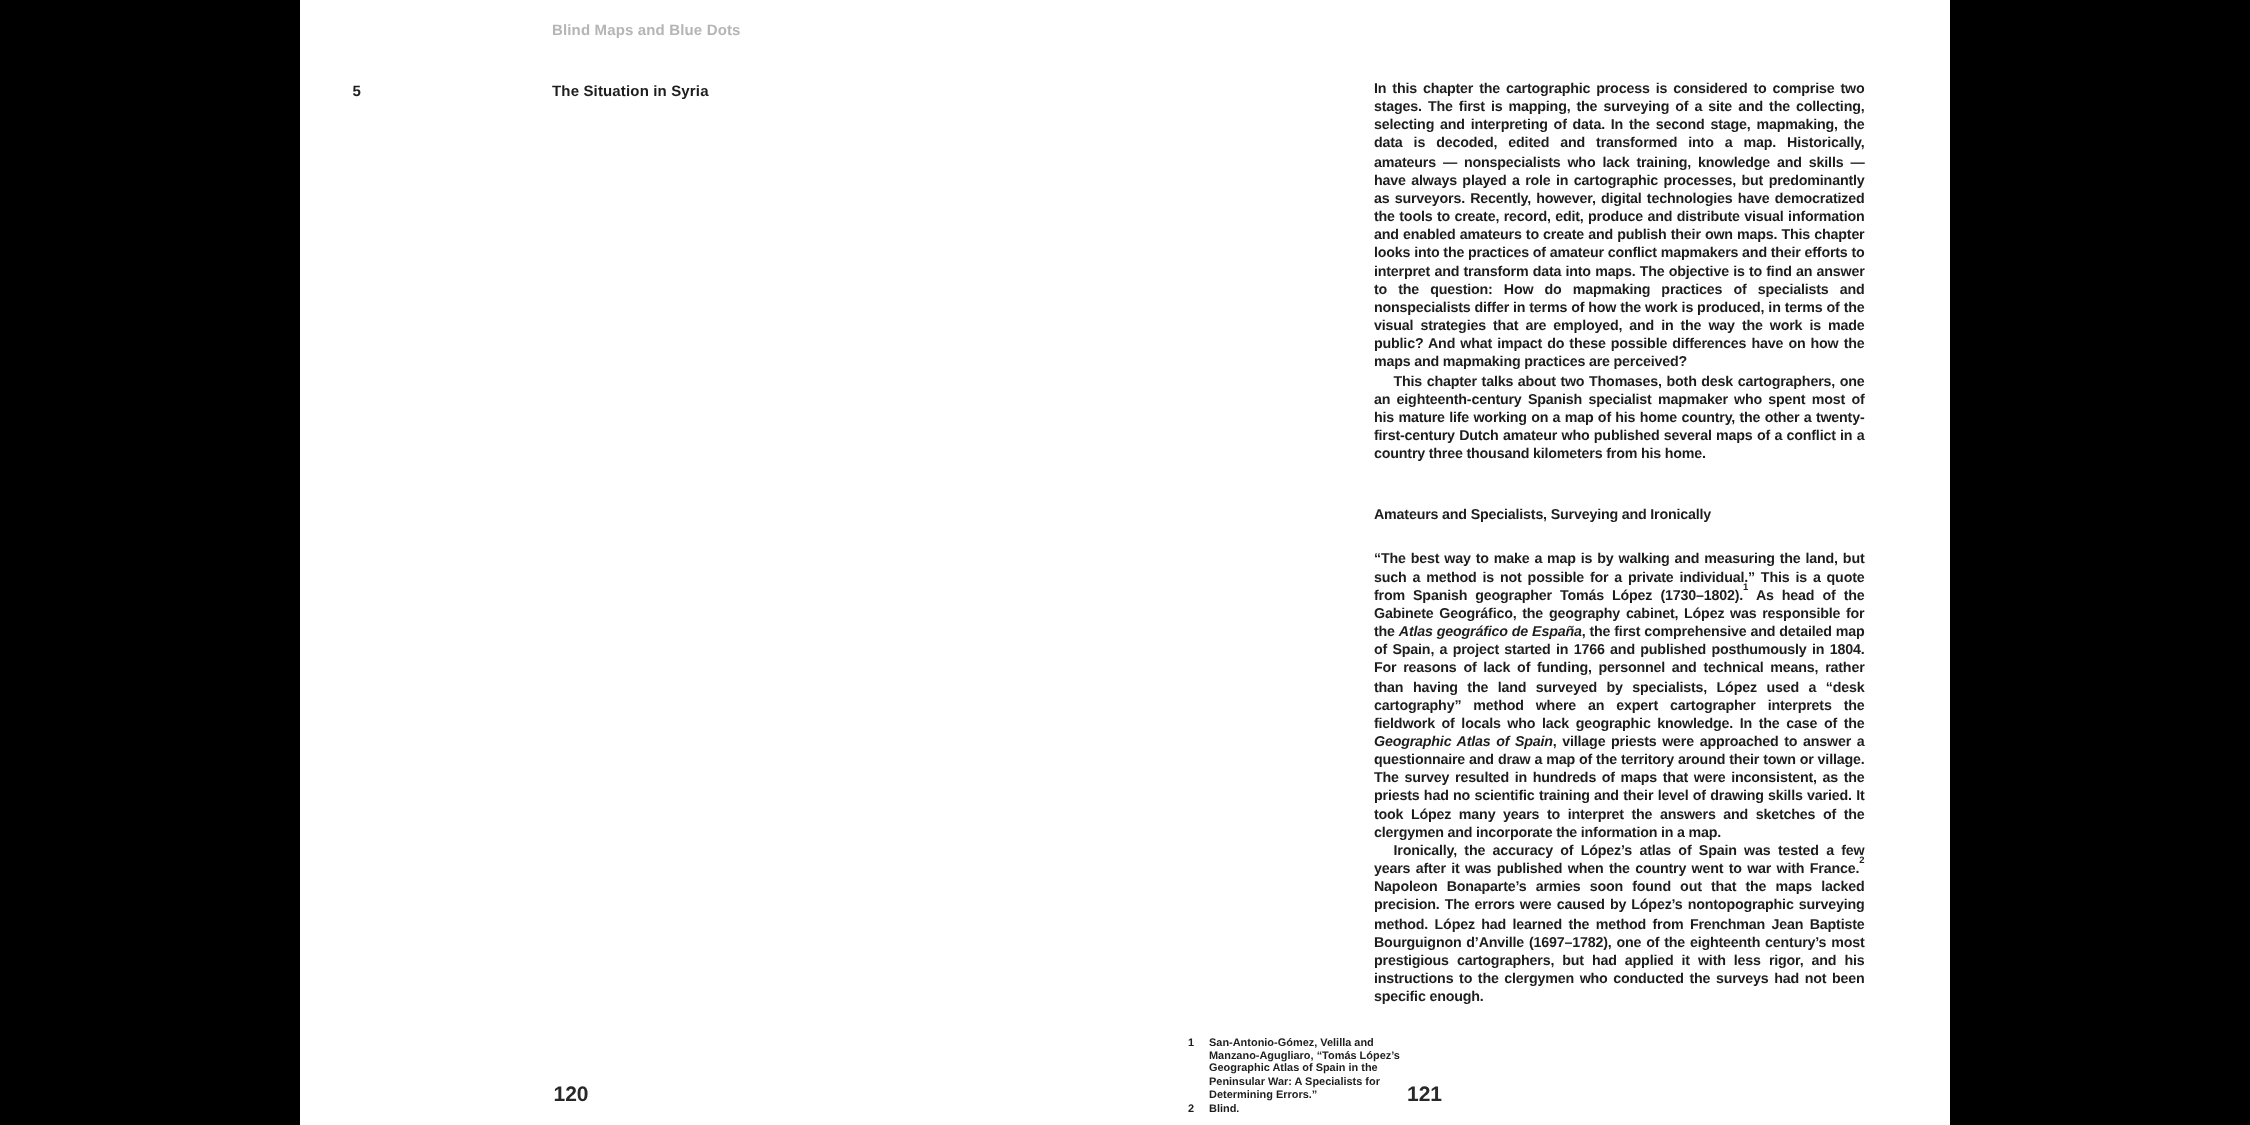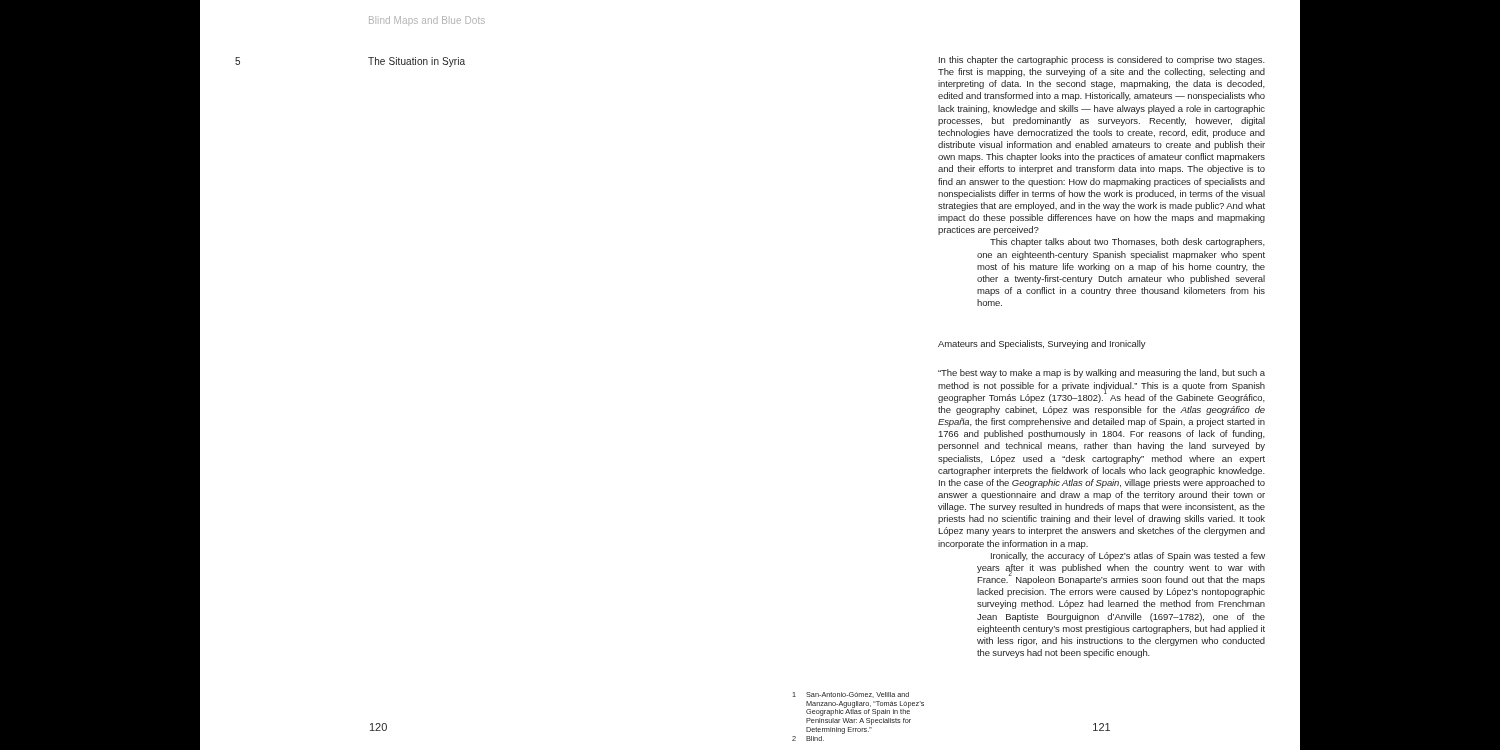--- a/index.html
+++ b/index.html
@@ -7,20 +7,21 @@
     width: 1500px; height: 750px;
     background: #000;
     font-family: "Liberation Sans", sans-serif;
     overflow: hidden;
   }
   .stage {
     position: relative;
     width: 1500px; height: 750px;
     background: #000;
     overflow: hidden;
+    font-weight: bold;
   }
   .spread {
     position: absolute;
     left: 200px; top: 0;
     width: 1100px; height: 750px;
     background: #fff;
   }
   
   .running-header {
     position: absolute;
@@ -49,44 +50,44 @@
     position: absolute;
     left: 592px; top: 691px;
     width: 146px;
     font-size: 7.3px;
     line-height: 8.7px;
     color: #1d1d1d;
   }
   .footnote { display: flex; }
   .footnote-num { width: 14px; flex: none; }
   .footnote-text { flex: 1; }
-  .page-number { font-size: 11px; color: #282828; }
+  .page-number { font-size: 14px; color: #282828; }
   .page-number-left {
     position: absolute;
     left: 169px; top: 721px;
   }
   .page-number-right {
     position: absolute;
     left: 738px; top: 721px;
     width: 327px;
-    text-align: center;
+    text-align: left;
   }
   
   .body-column {
     position: absolute;
-    left: 738px; top: 54px;
+    left: 716px; top: 54px;
     width: 327px;
     font-size: 9.5px;
     line-height: 12.15px;
     letter-spacing: -0.12px;
     color: #1d1d1d;
     text-align: justify;
   }
   .body-para { text-align: justify; }
-  .body-para.indent { text-indent: 13px; margin-left: 39px; }
+  .body-para.indent { text-indent: 13px; }
   .section-heading { margin: 29px 0 17px 0; }
   .body-column sup {
     font-size: 6.3px;
     line-height: 0;
     position: relative;
     top: -3px;
     letter-spacing: 0;
   }
 </style>
 </head>

